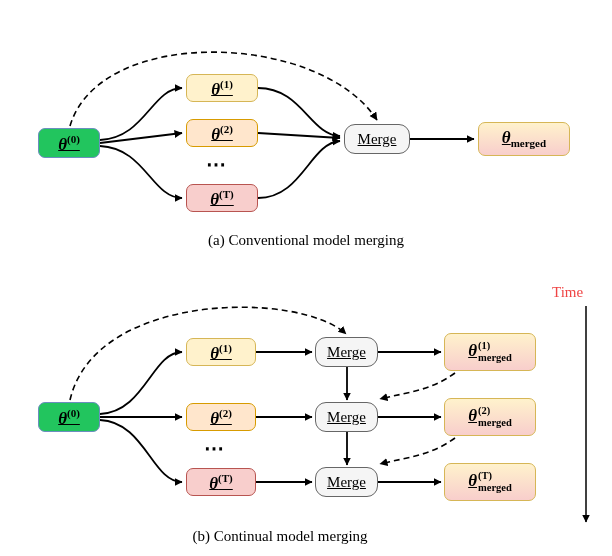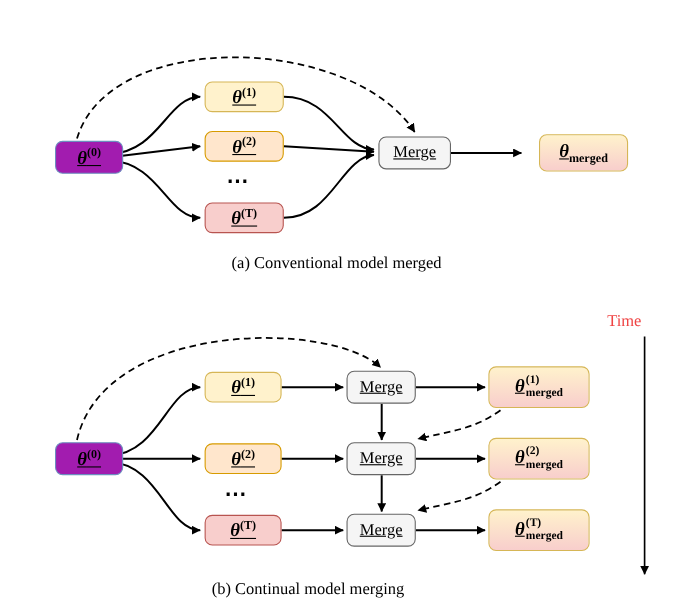--- a/index.html
+++ b/index.html
@@ -15,25 +15,25 @@
   .redact-bar { position:absolute; left:97px; top:1px; width:421px; height:5px; background:#000; }
   .header-rule { position:absolute; left:36px; top:9px; width:540px; height:2px; background:#000; }
 
   .fig { position:absolute; left:0; width:612px; }
   .fig-a { top:20px; height:245px; }
   .fig-b { top:276px; height:280px; }
   .wires { position:absolute; inset:0; z-index:1; }
 
   .node { position:absolute; z-index:2; border-radius:7px; border:1.6px solid #000;
           display:flex; align-items:center; justify-content:center;text-decoration:underline; }
-  .blue   { background:#a21caf; border-color:#6c8ebf;margin-left:12px; }
+  .blue   { background:#22c55e; border-color:#6c8ebf; }
   .yellow { background:#fff2cc; border-color:#d6b656; }
   .orange { background:#ffe6cc; border-color:#d79b00; }
   .red    { background:#f8cecc; border-color:#b85450; }
-  .gray   { background:#f5f5f5; border-color:#666666; }
+  .gray   { background:#f5f5f5; border-color:#666666;border-radius:11px; }
   .grad   { background:linear-gradient(#fff2cc, #f8cecc); border-color:#d6b656; }
 
   .math { font-weight:bold; font-size:17px; line-height:1; color:#000; white-space:nowrap; }
   .math .base { font-style:italic; }
   .math sup { font-size:11px; font-weight:bold; }
   .math .sb { font-size:11px; font-weight:bold; vertical-align:-4px; }
   .stack { display:inline-flex; flex-direction:column; align-items:flex-start;
            font-size:10.5px; line-height:1.15; vertical-align:middle; margin-left:1px; }
   .plainlabel { font-size:15px; color:#000; }
 
@@ -79,25 +79,25 @@
     <div class="node orange" style="left:186px;top:99px;width:72px;height:28px">
       <span class="math"><span class="base">θ</span><sup>(2)</sup></span>
     </div>
     <div class="dots" style="left:206px;top:132px">⋯</div>
     <div class="node red" style="left:186px;top:164px;width:72px;height:28px">
       <span class="math"><span class="base">θ</span><sup>(T)</sup></span>
     </div>
     <div class="node gray" style="left:344px;top:104px;width:66px;height:30px">
       <span class="plainlabel">Merge</span>
     </div>
-    <div class="node grad" style="left:490px;top:102px;width:81px;height:34px">
+    <div class="node grad" style="left:478px;top:102px;width:92px;height:34px">
       <span class="math"><span class="base">θ</span><span class="sb">merged</span></span>
     </div>
 
-    <div class="caption" style="top:212px">(a) Conventional model merged</div>
+    <div class="caption" style="top:212px">(a) Conventional model merging</div>
   </div>
 
   <div class="fig fig-b">
     <svg class="wires" width="612" height="280">
       <defs>
         <marker id="ahB" markerWidth="9" markerHeight="9" refX="7.5" refY="4" orient="auto" markerUnits="userSpaceOnUse">
           <path d="M0,0 L8,4 L0,8 z" fill="#000"></path>
         </marker>
       </defs>
 

